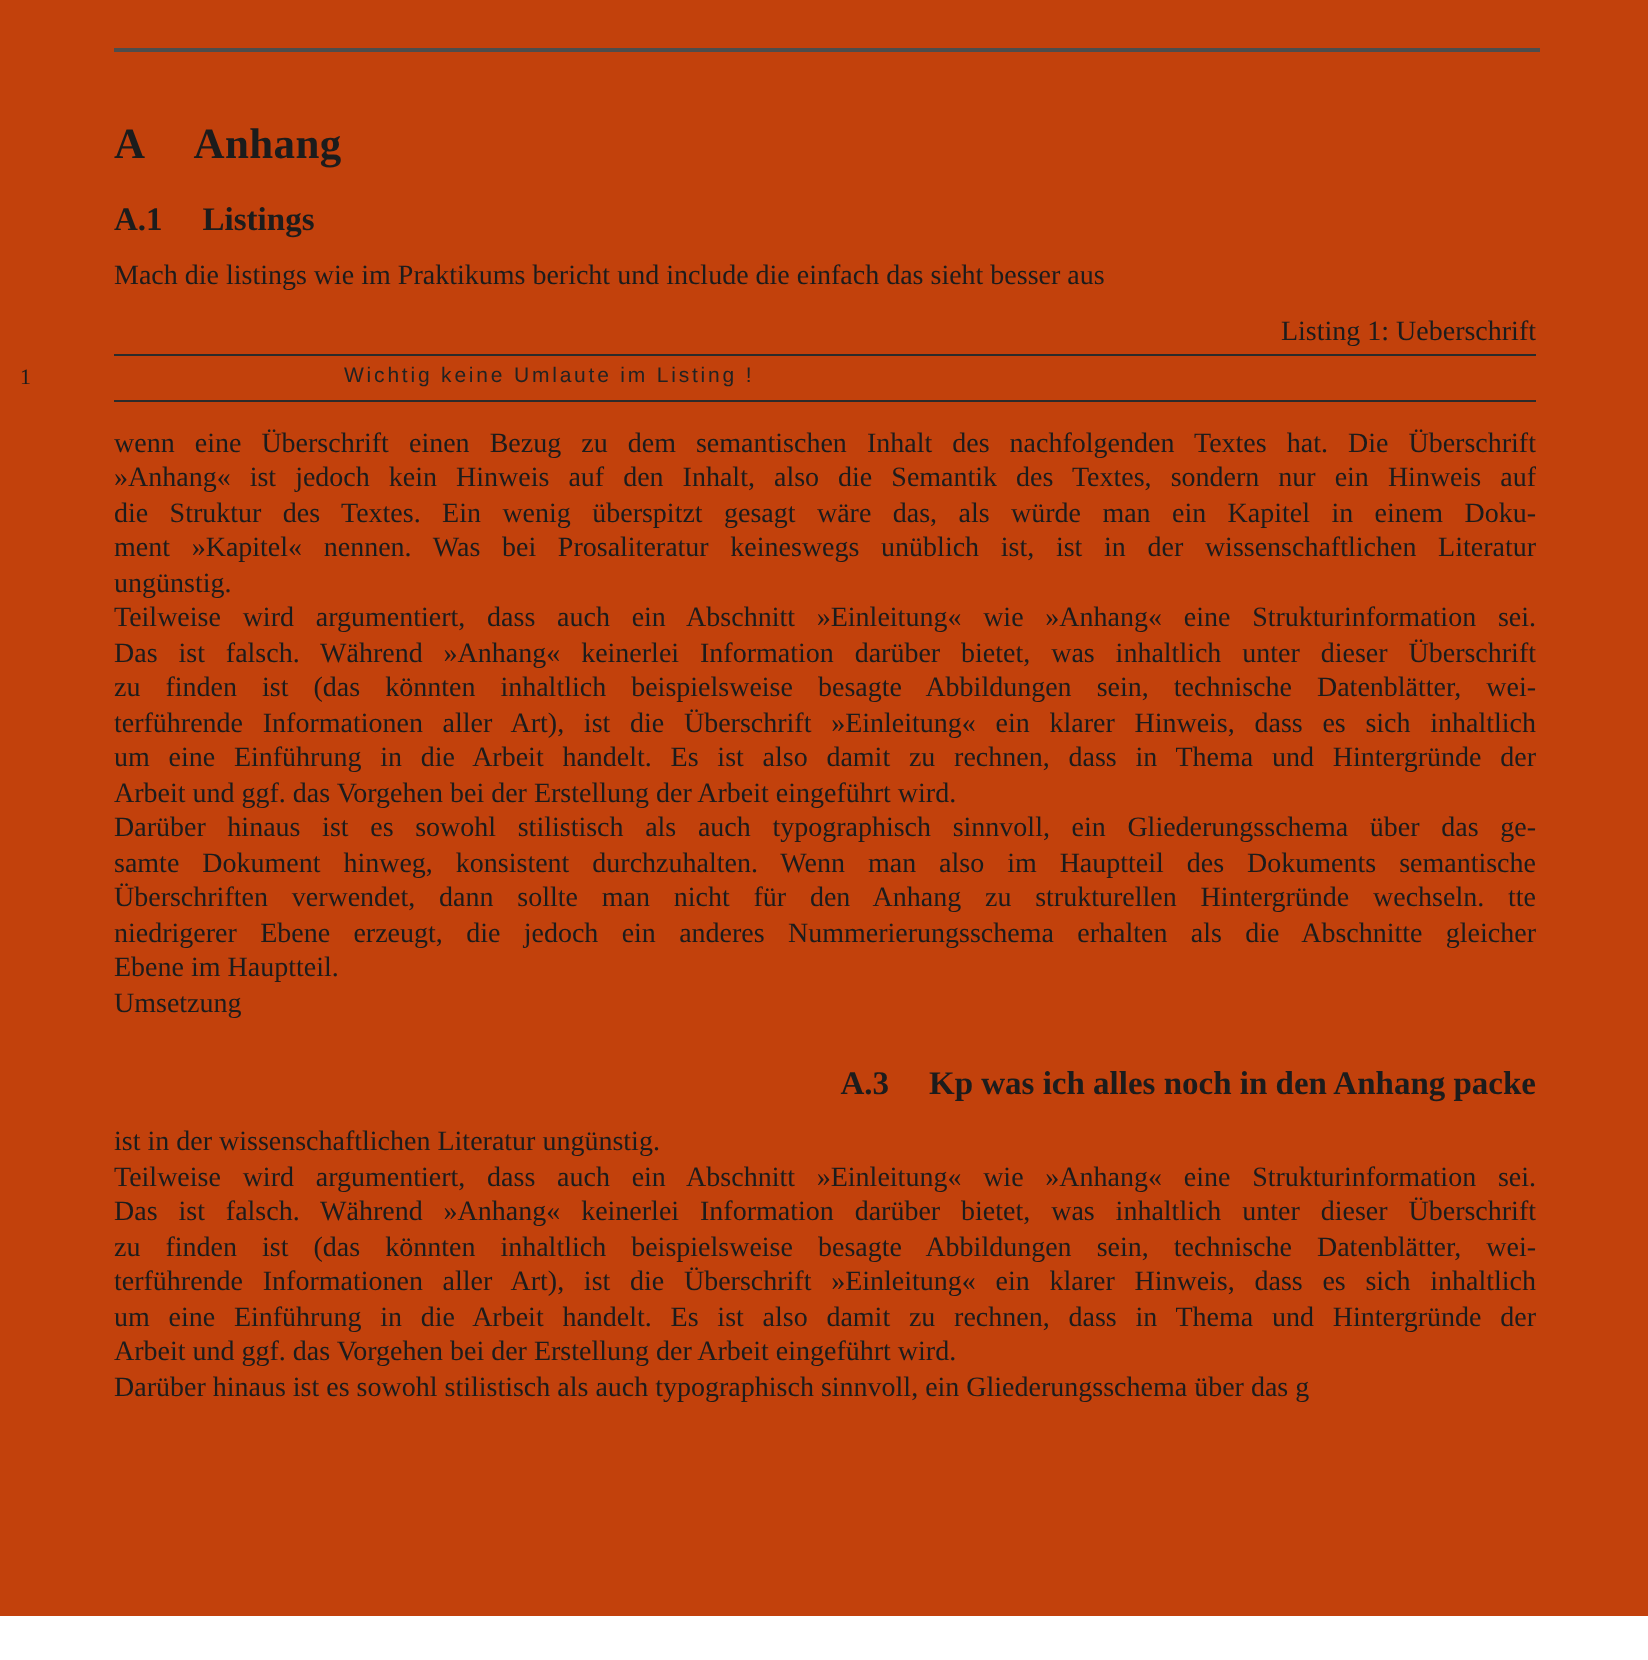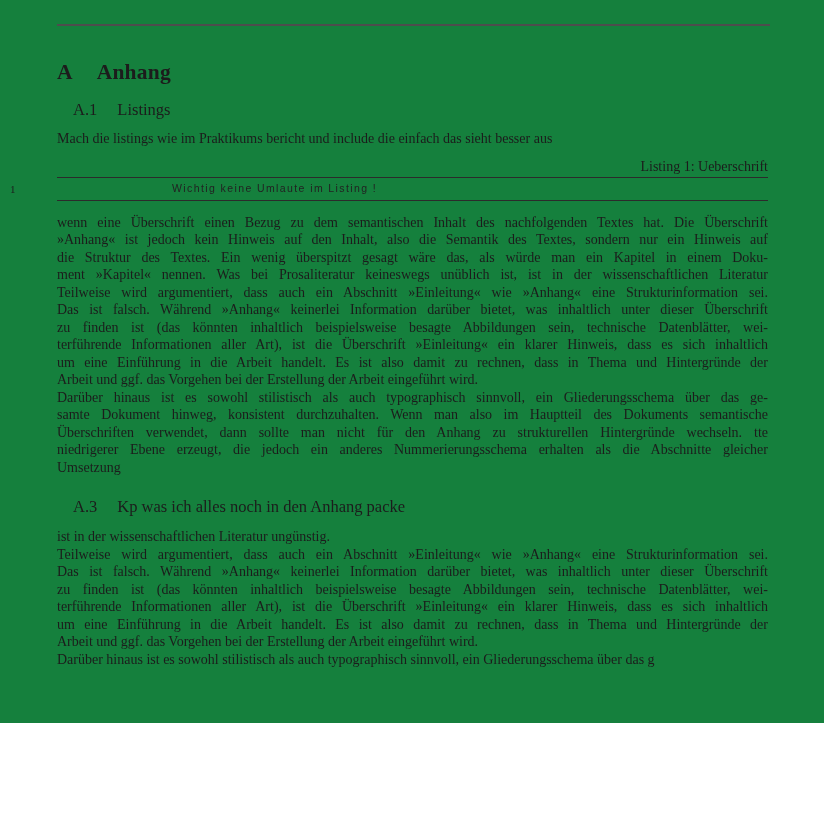--- a/index.html
+++ b/index.html
@@ -1,20 +1,20 @@
 <!DOCTYPE html>
 <html lang="de"><head>
 <meta charset="utf-8">
 <style>
   html, body { margin: 0; padding: 0; background: #ffffff; }
   .page {
     position: relative;
     width: 824px;
-    height: 723px;
-    background: #15803d;
+    height: 808px;
+    background: #c2410c;
     color: #1c1c1c;
     font-family: "Liberation Serif", serif;
     overflow: hidden;
   }
   .header-rule {
     position: absolute;
     left: 57px;
     top: 24px;
     width: 713px;
     height: 2px;
@@ -26,28 +26,28 @@
   }
   h1.chapter {
     margin: 62px 0 0 0;
     font-size: 21.5px;
     line-height: 21px;
     font-weight: bold;
     letter-spacing: 0.2px;
   }
   h1.chapter .sec-title { margin-left: 24px; }
   h2.section {
-    margin: 18px 0 0 16px;
+    margin: 18px 0 0 0;
     font-size: 16.5px;
     line-height: 17px;
-    font-weight: normal;
+    font-weight: bold;
   }
   h2.section .sec-title { margin-left: 20px; }
   h2.section.sp-large { margin-top: 36px; }
-  h2.section.sp-medium { margin-top: 22px; }
+  h2.section.sp-medium { margin-top: 22px; text-align: right; }
   .text-block { margin-top: 13px; }
   .text-block.intro { margin-top: 12px; }
   .body-line {
     font-size: 14px;
     line-height: 17.5px;
     text-align: justify;
     text-align-last: justify;
     white-space: nowrap;
     overflow: hidden;
   }
@@ -113,30 +113,32 @@
         <span class="code">Wichtig keine Umlaute im Listing !</span>
       </div>
     </div>
 
 
     <div class="text-block">
         <div class="body-line">wenn eine Überschrift einen Bezug zu dem semantischen Inhalt des nachfolgenden Textes hat. Die Überschrift</div>
         <div class="body-line">»Anhang« ist jedoch kein Hinweis auf den Inhalt, also die Semantik des Textes, sondern nur ein Hinweis auf</div>
         <div class="body-line">die Struktur des Textes. Ein wenig überspitzt gesagt wäre das, als würde man ein Kapitel in einem Doku-</div>
         <div class="body-line">ment »Kapitel« nennen. Was bei Prosaliteratur keineswegs unüblich ist, ist in der wissenschaftlichen Literatur</div>
+        <div class="body-line par-end">ungünstig.</div>
         <div class="body-line">Teilweise wird argumentiert, dass auch ein Abschnitt »Einleitung« wie »Anhang« eine Strukturinformation sei.</div>
         <div class="body-line">Das ist falsch. Während »Anhang« keinerlei Information darüber bietet, was inhaltlich unter dieser Überschrift</div>
         <div class="body-line">zu finden ist (das könnten inhaltlich beispielsweise besagte Abbildungen sein, technische Datenblätter, wei-</div>
         <div class="body-line">terführende Informationen aller Art), ist die Überschrift »Einleitung« ein klarer Hinweis, dass es sich inhaltlich</div>
         <div class="body-line">um eine Einführung in die Arbeit handelt. Es ist also damit zu rechnen, dass in Thema und Hintergründe der</div>
         <div class="body-line par-end">Arbeit und ggf. das Vorgehen bei der Erstellung der Arbeit eingeführt wird.</div>
         <div class="body-line">Darüber hinaus ist es sowohl stilistisch als auch typographisch sinnvoll, ein Gliederungsschema über das ge-</div>
         <div class="body-line">samte Dokument hinweg, konsistent durchzuhalten. Wenn man also im Hauptteil des Dokuments semantische</div>
         <div class="body-line">Überschriften verwendet, dann sollte man nicht für den Anhang zu strukturellen Hintergründe wechseln. tte</div>
         <div class="body-line">niedrigerer Ebene erzeugt, die jedoch ein anderes Nummerierungsschema erhalten als die Abschnitte gleicher</div>
+        <div class="body-line par-end">Ebene im Hauptteil.</div>
         <div class="body-line par-end">Umsetzung</div>
       </div>
 
     <h2 class="section sp-medium">
       <span class="sec-num">A.3</span><span class="sec-title">Kp was ich alles noch in den Anhang packe</span>
     </h2>
 
     <div class="text-block">
         <div class="body-line par-end">ist in der wissenschaftlichen Literatur ungünstig.</div>
         <div class="body-line">Teilweise wird argumentiert, dass auch ein Abschnitt »Einleitung« wie »Anhang« eine Strukturinformation sei.</div>

